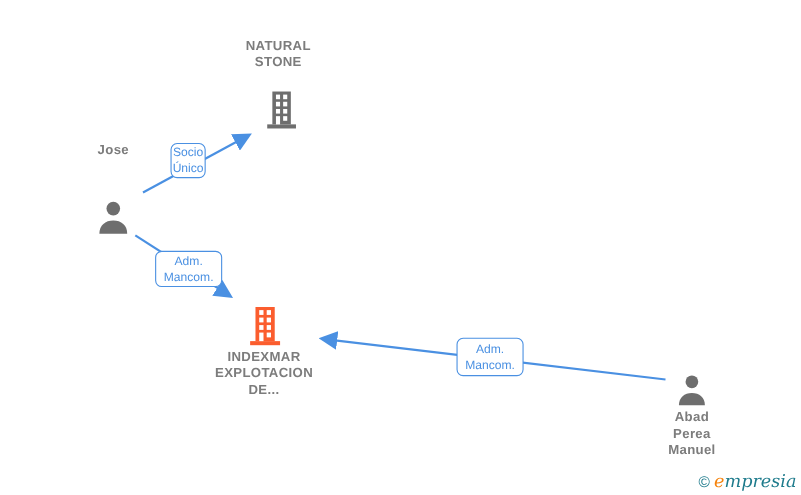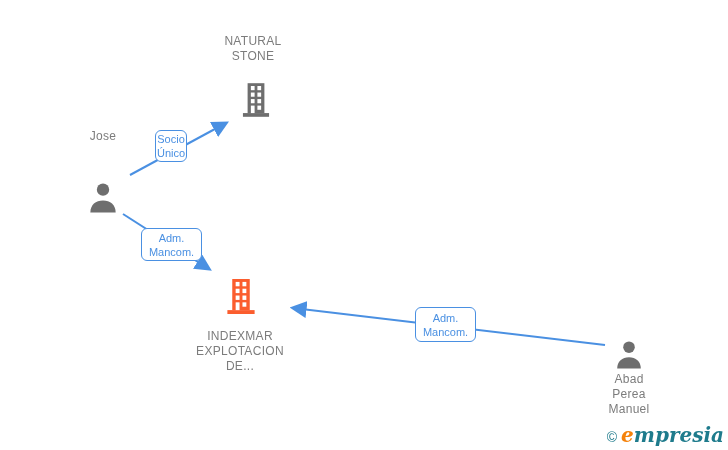--- a/index.html
+++ b/index.html
@@ -24,20 +24,21 @@
   }
   .node-label {
     position: absolute;
     z-index: 2;
     color: #7c7c7c;
     font-size: 12px;
     line-height: 15px;
     text-align: center;
     letter-spacing: 0.3px;
     cursor: pointer;
+    font-weight: bold;
   }
   .node-icon { position: absolute; z-index: 2; cursor: pointer; }
   .rel-box {
     position: absolute;
     z-index: 3;
     box-sizing: border-box;
     background: #ffffff;
     border: 1.5px solid #4a90e2;
     border-radius: 6px;
     color: #4a90e2;
@@ -55,22 +56,21 @@
     bottom: 3px;
     z-index: 2;
     font-size: 14px;
     color: #1e7b8c;
     white-space: nowrap;
     cursor: pointer;
   }
   #brand-logo .brand-word {
     font-family: "DejaVu Serif", "Liberation Serif", serif;
     font-style: italic;
-    font-size: 20px;
-    font-weight: bold;
+    font-size: 16px;
   }
   #brand-logo .brand-e { color: #f5820b; }
   #brand-logo .brand-rest { color: #1e7b8c; }
 </style>
 </head>
 <body>
 
 <div id="stage">
 
   <svg id="edges-svg">
@@ -120,21 +120,21 @@
       <rect x="9.5" y="3" width="4" height="4.5" fill="#ffffff"></rect>
       <rect x="16.5" y="3" width="4" height="4.5" fill="#ffffff"></rect>
       <rect x="9.5" y="10" width="4" height="4.5" fill="#ffffff"></rect>
       <rect x="16.5" y="10" width="4" height="4.5" fill="#ffffff"></rect>
       <rect x="9.5" y="17" width="4" height="4.5" fill="#ffffff"></rect>
       <rect x="16.5" y="17" width="4" height="4.5" fill="#ffffff"></rect>
       <rect x="16.5" y="24" width="4" height="4.5" fill="#ffffff"></rect>
       <rect x="9.5" y="24" width="4" height="8" fill="#ffffff"></rect>
     </svg>
   </div>
-  <div class="node-label" style="left:170px; top:329px; width:140px;">
+  <div class="node-label" style="left:170px; top:317px; width:140px;">
     <div>INDEXMAR</div>
     <div>EXPLOTACION</div>
     <div>DE...</div>
   </div>
 
   <div class="node-icon" style="left:615px; top:340px;">
     <svg width="28" height="29" viewBox="0 0 32 32">
       <circle cx="16" cy="7.6" r="6.6" fill="#6e6e6e"></circle>
       <path d="M2.5 32 c0-8.2 5.8-12.8 13.5-12.8 s13.5 4.6 13.5 12.8 z" fill="#6e6e6e"></path>
     </svg>

